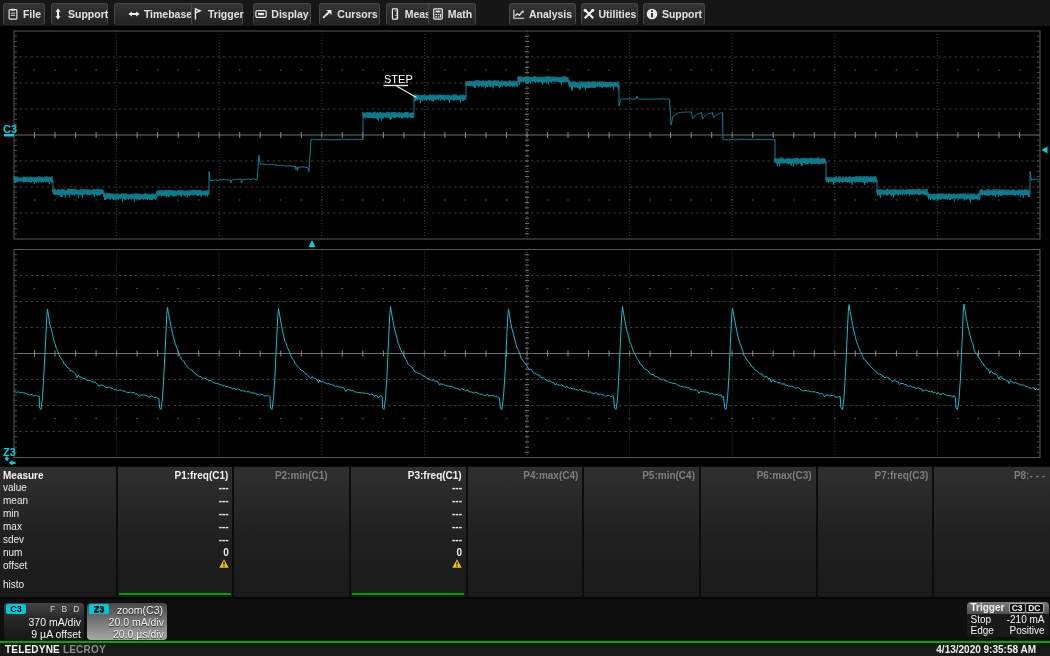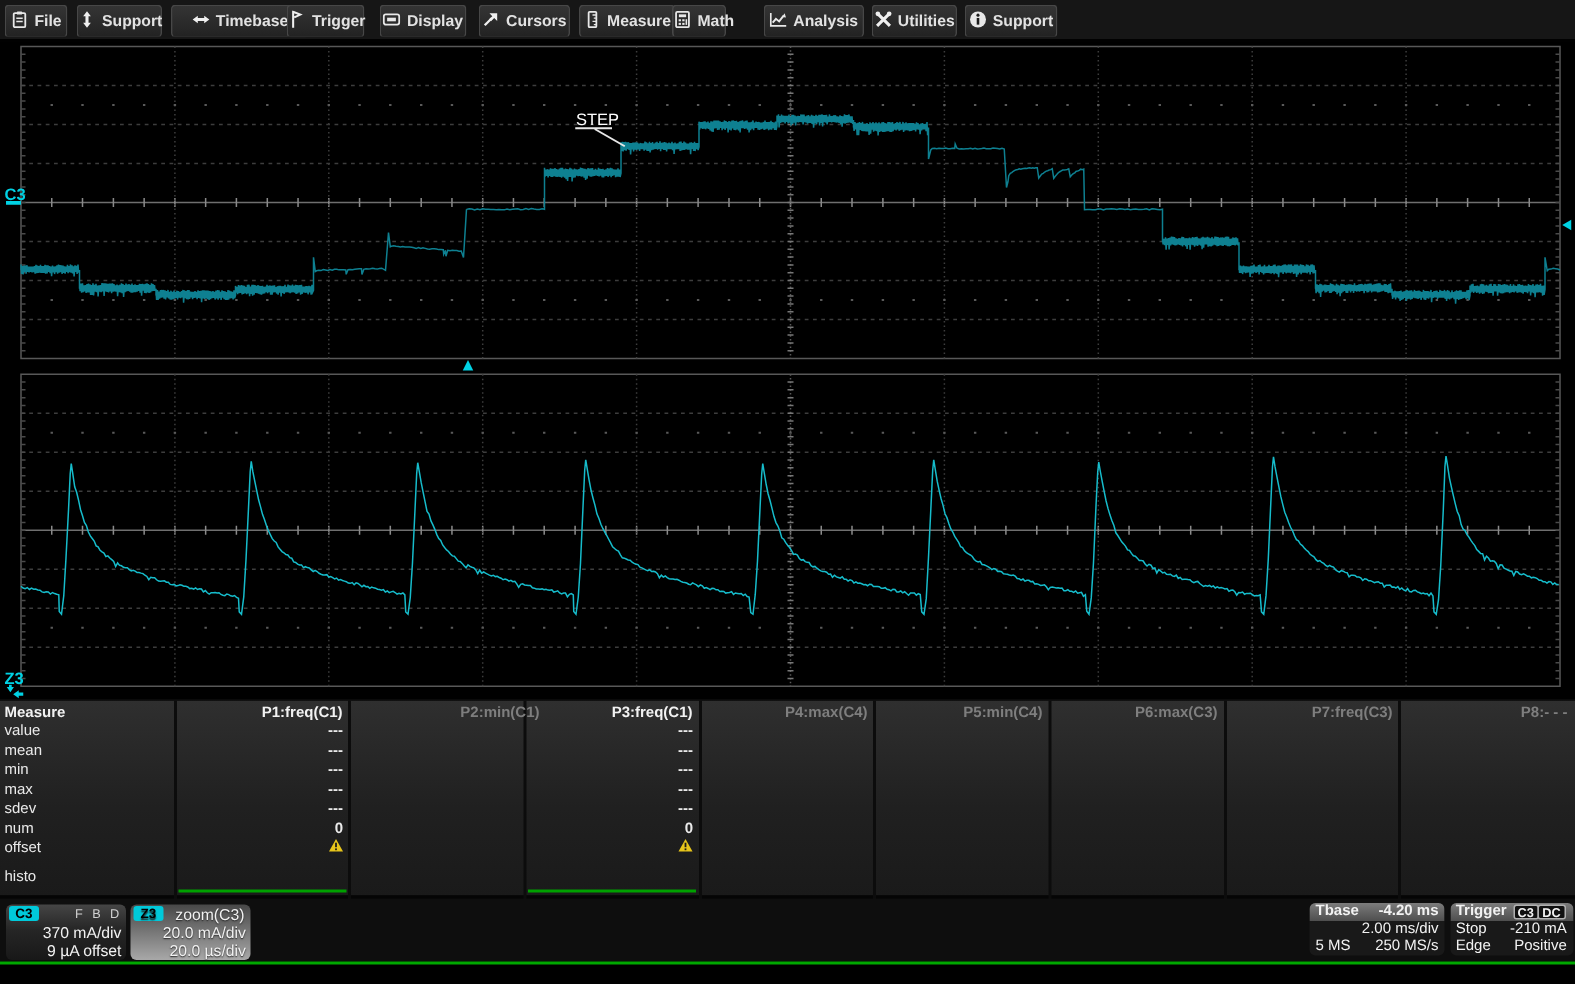--- a/index.html
+++ b/index.html
@@ -51,21 +51,21 @@
           <rect x="3.6" y="5.6" width="6.8" height="2.8" fill="#e8e8e8"></rect>
         </svg><span>Display</span></div>
 <div class="mb" style="left:319px;width:61px"><svg class="mi" viewBox="0 0 14 14">
           <path d="M2.5 11.5 L8 6" stroke="#f0f0f0" stroke-width="1.8" fill="none"></path>
           <path d="M6.2 2.2 L12.2 2.2 L12.2 8.2 L9.9 5.9 L7.4 8.4 L5.9 6.9 L8.4 4.4 Z" fill="#f0f0f0"></path>
         </svg><span>Cursors</span></div>
 <div class="mb" style="left:386px;width:64px"><svg class="mi" viewBox="0 0 14 14">
           <rect x="4" y="1" width="6" height="12" rx="0.8" fill="none" stroke="#e8e8e8" stroke-width="1.4"></rect>
           <path d="M10 3.5 H7 M10 6 H8 M10 8.5 H7 M10 11 H8" stroke="#e8e8e8" stroke-width="1"></path>
         </svg><span>Measure</span></div>
-<div class="mb" style="left:448px;width:36px"><svg class="mi" viewBox="0 0 14 14">
+<div class="mb" style="left:428px;width:48px"><svg class="mi" viewBox="0 0 14 14">
           <rect x="2" y="1" width="10" height="12" rx="1" fill="none" stroke="#e8e8e8" stroke-width="1.4"></rect>
           <rect x="4.2" y="3" width="5.6" height="2.2" fill="#e8e8e8"></rect>
           <g fill="#e8e8e8">
             <rect x="4" y="6.8" width="1.8" height="1.6"></rect>
             <rect x="6.8" y="6.8" width="1.8" height="1.6"></rect>
             <rect x="4" y="9.6" width="1.8" height="1.6"></rect>
             <rect x="6.8" y="9.6" width="1.8" height="1.6"></rect>
             <rect x="9.4" y="6.8" width="1.2" height="4.4"></rect>
           </g>
         </svg><span>Math</span></div>
@@ -147,21 +147,21 @@
 <div class="sep" style="left:115.7px"></div>
 <div class="sep" style="left:232.3px"></div>
 <div class="sep" style="left:349.0px"></div>
 <div class="sep" style="left:465.7px"></div>
 <div class="sep" style="left:582.3px"></div>
 <div class="sep" style="left:699.0px"></div>
 <div class="sep" style="left:815.7px"></div>
 <div class="sep" style="left:932.3px"></div>
 <div class="hd" style="left:3px;text-align:left;width:110px;color:#f2f2f2">Measure</div>
 <div class="hd" style="left:118.7px;width:109.7px;color:#f2f2f2">P1:freq(C1)</div>
-<div class="hd" style="left:250px;width:109.7px;color:#7e7e7e">P2:min(C1)</div>
+<div class="hd" style="left:218px;width:109.7px;color:#7e7e7e">P2:min(C1)</div>
 <div class="hd" style="left:352.0px;width:109.7px;color:#f2f2f2">P3:freq(C1)</div>
 <div class="hd" style="left:468.7px;width:109.7px;color:#7e7e7e">P4:max(C4)</div>
 <div class="hd" style="left:585.3px;width:109.7px;color:#7e7e7e">P5:min(C4)</div>
 <div class="hd" style="left:702.0px;width:109.7px;color:#7e7e7e">P6:max(C3)</div>
 <div class="hd" style="left:818.7px;width:109.7px;color:#7e7e7e">P7:freq(C3)</div>
 <div class="hd" style="left:935.3px;width:109.7px;color:#7e7e7e">P8:- - -</div>
 <div class="rl" style="top:15px">value</div>
 <div class="rl" style="top:28px">mean</div>
 <div class="rl" style="top:41px">min</div>
 <div class="rl" style="top:54px">max</div>
@@ -200,33 +200,29 @@
     <div style="position:absolute;right:4px;top:1px;font-size:8.5px;color:#d0d0d0;letter-spacing:0.5px">F&nbsp;&nbsp;B&nbsp;&nbsp;D</div>
     <div class="r" style="position:absolute;right:3px;top:13px">370 mA/div</div>
     <div class="r" style="position:absolute;right:3px;top:25px">9 µA offset</div>
   </div>
   <div class="chbox" style="left:87px;background:linear-gradient(#474747,#6e6e6e 40%,#a8a8a8);text-shadow:0 1px 1px #222">
     <div class="badge">Z3</div>
     <div class="r" style="position:absolute;right:4px;top:1px">zoom(C3)</div>
     <div class="r" style="position:absolute;right:3px;top:13px">20.0 mA/div</div>
     <div class="r" style="position:absolute;right:3px;top:25px">20.0 µs/div</div>
   </div>
-  <div class="tb" style="left:873px;width:90px">
-    <div class="tbh"></div>
-    <div style="position:absolute;left:4px;top:0px;font-weight:bold">Tbase</div>
-    <div class="r" style="position:absolute;right:4px;top:0px;font-weight:bold">-4.20 ms</div>
-    <div class="r" style="position:absolute;right:4px;top:11.5px">2.00 ms/div</div>
-    <div style="position:absolute;left:4px;top:23px">5 MS</div>
-    <div class="r" style="position:absolute;right:4px;top:23px">250 MS/s</div>
-  </div>
   <div class="tb" style="left:966.5px;width:82px">
     <div class="tbh"></div>
     <div style="position:absolute;left:4px;top:0px;font-weight:bold">Trigger</div>
     <div style="position:absolute;right:23px;top:1px;height:10px;background:#101010;border:1px solid #b0b0b0;border-radius:2px;font-size:8.5px;font-weight:bold;line-height:8.5px;padding:0 2px">C3</div>
     <div style="position:absolute;right:5px;top:1px;height:10px;background:#101010;border:1px solid #b0b0b0;border-radius:2px;font-size:8.5px;font-weight:bold;line-height:8.5px;padding:0 2px">DC</div>
     <div style="position:absolute;left:4px;top:11.5px">Stop</div>
     <div class="r" style="position:absolute;right:4px;top:11.5px">-210 mA</div>
     <div style="position:absolute;left:4px;top:23px">Edge</div>
     <div class="r" style="position:absolute;right:4px;top:23px">Positive</div>
   </div>
 </div>
 <div id="greenline"></div>
+<div id="footer">
+  <div style="position:absolute;left:5px;top:1px;font-size:10px;font-weight:bold;color:#f4f4f4;letter-spacing:0.2px">TELEDYNE <span style="color:#8f8f8f">LECROY</span></div>
+  <div style="position:absolute;right:14px;top:1px;font-size:10px;font-weight:bold;color:#efefef">4/13/2020 9:35:58 AM</div>
+</div>
 </div>
 
 </body></html>

